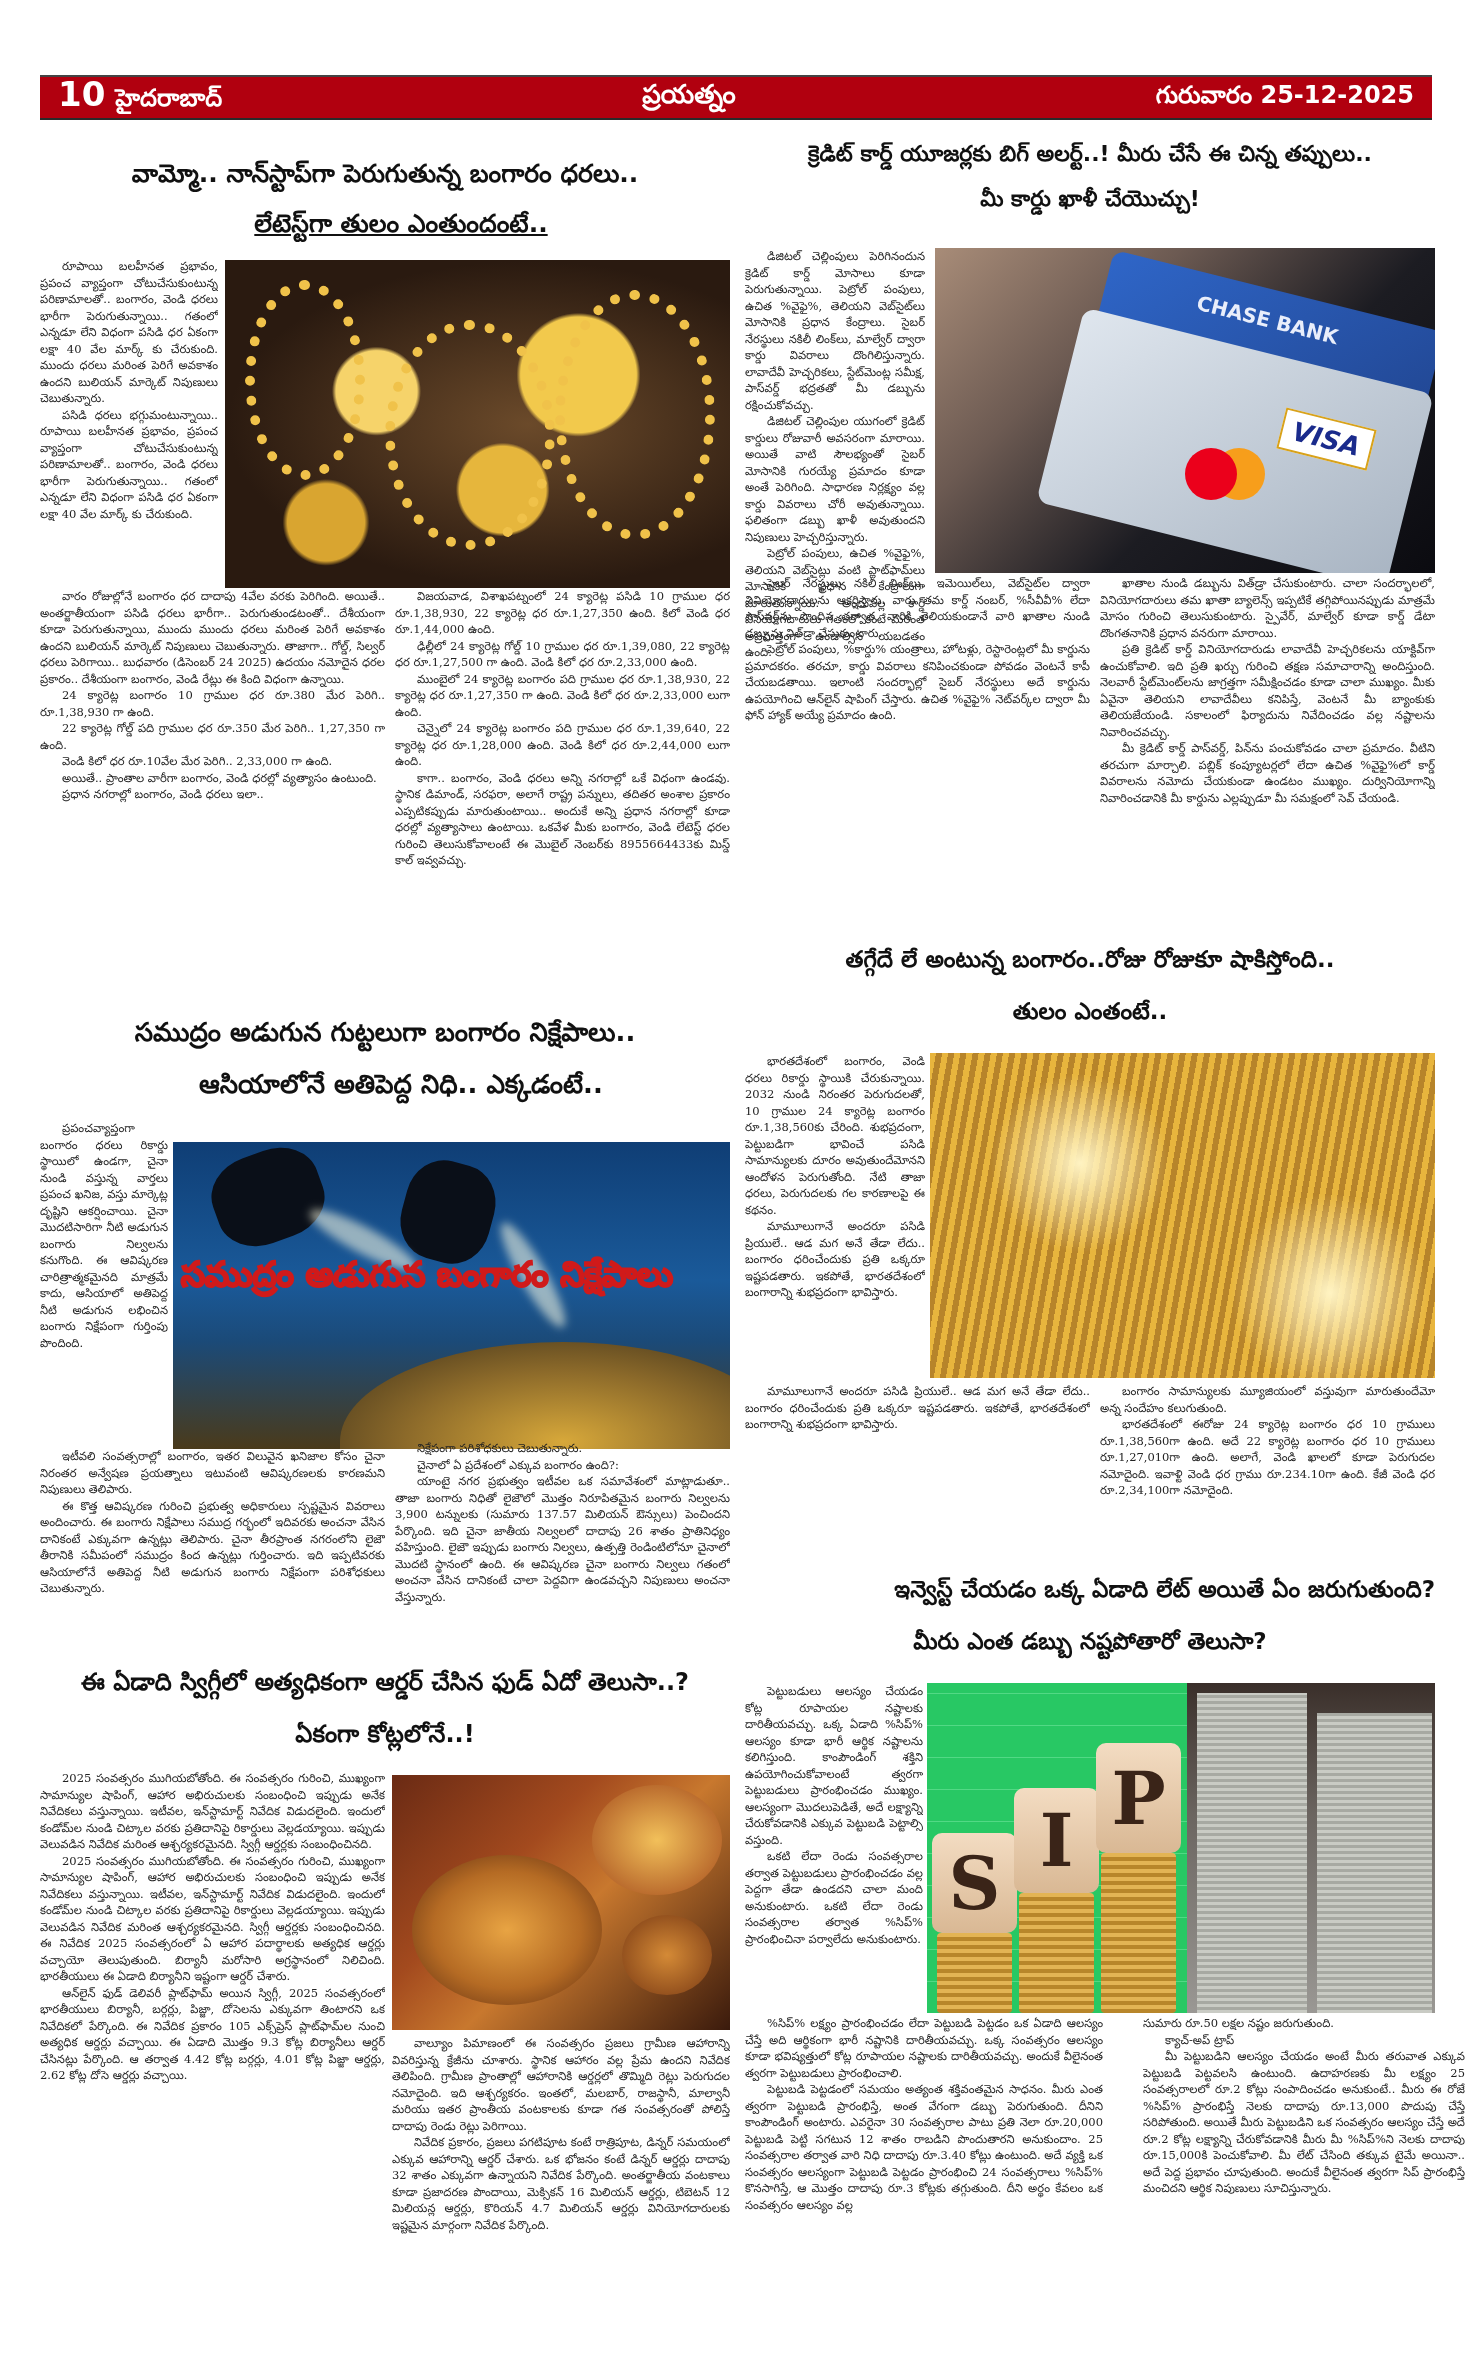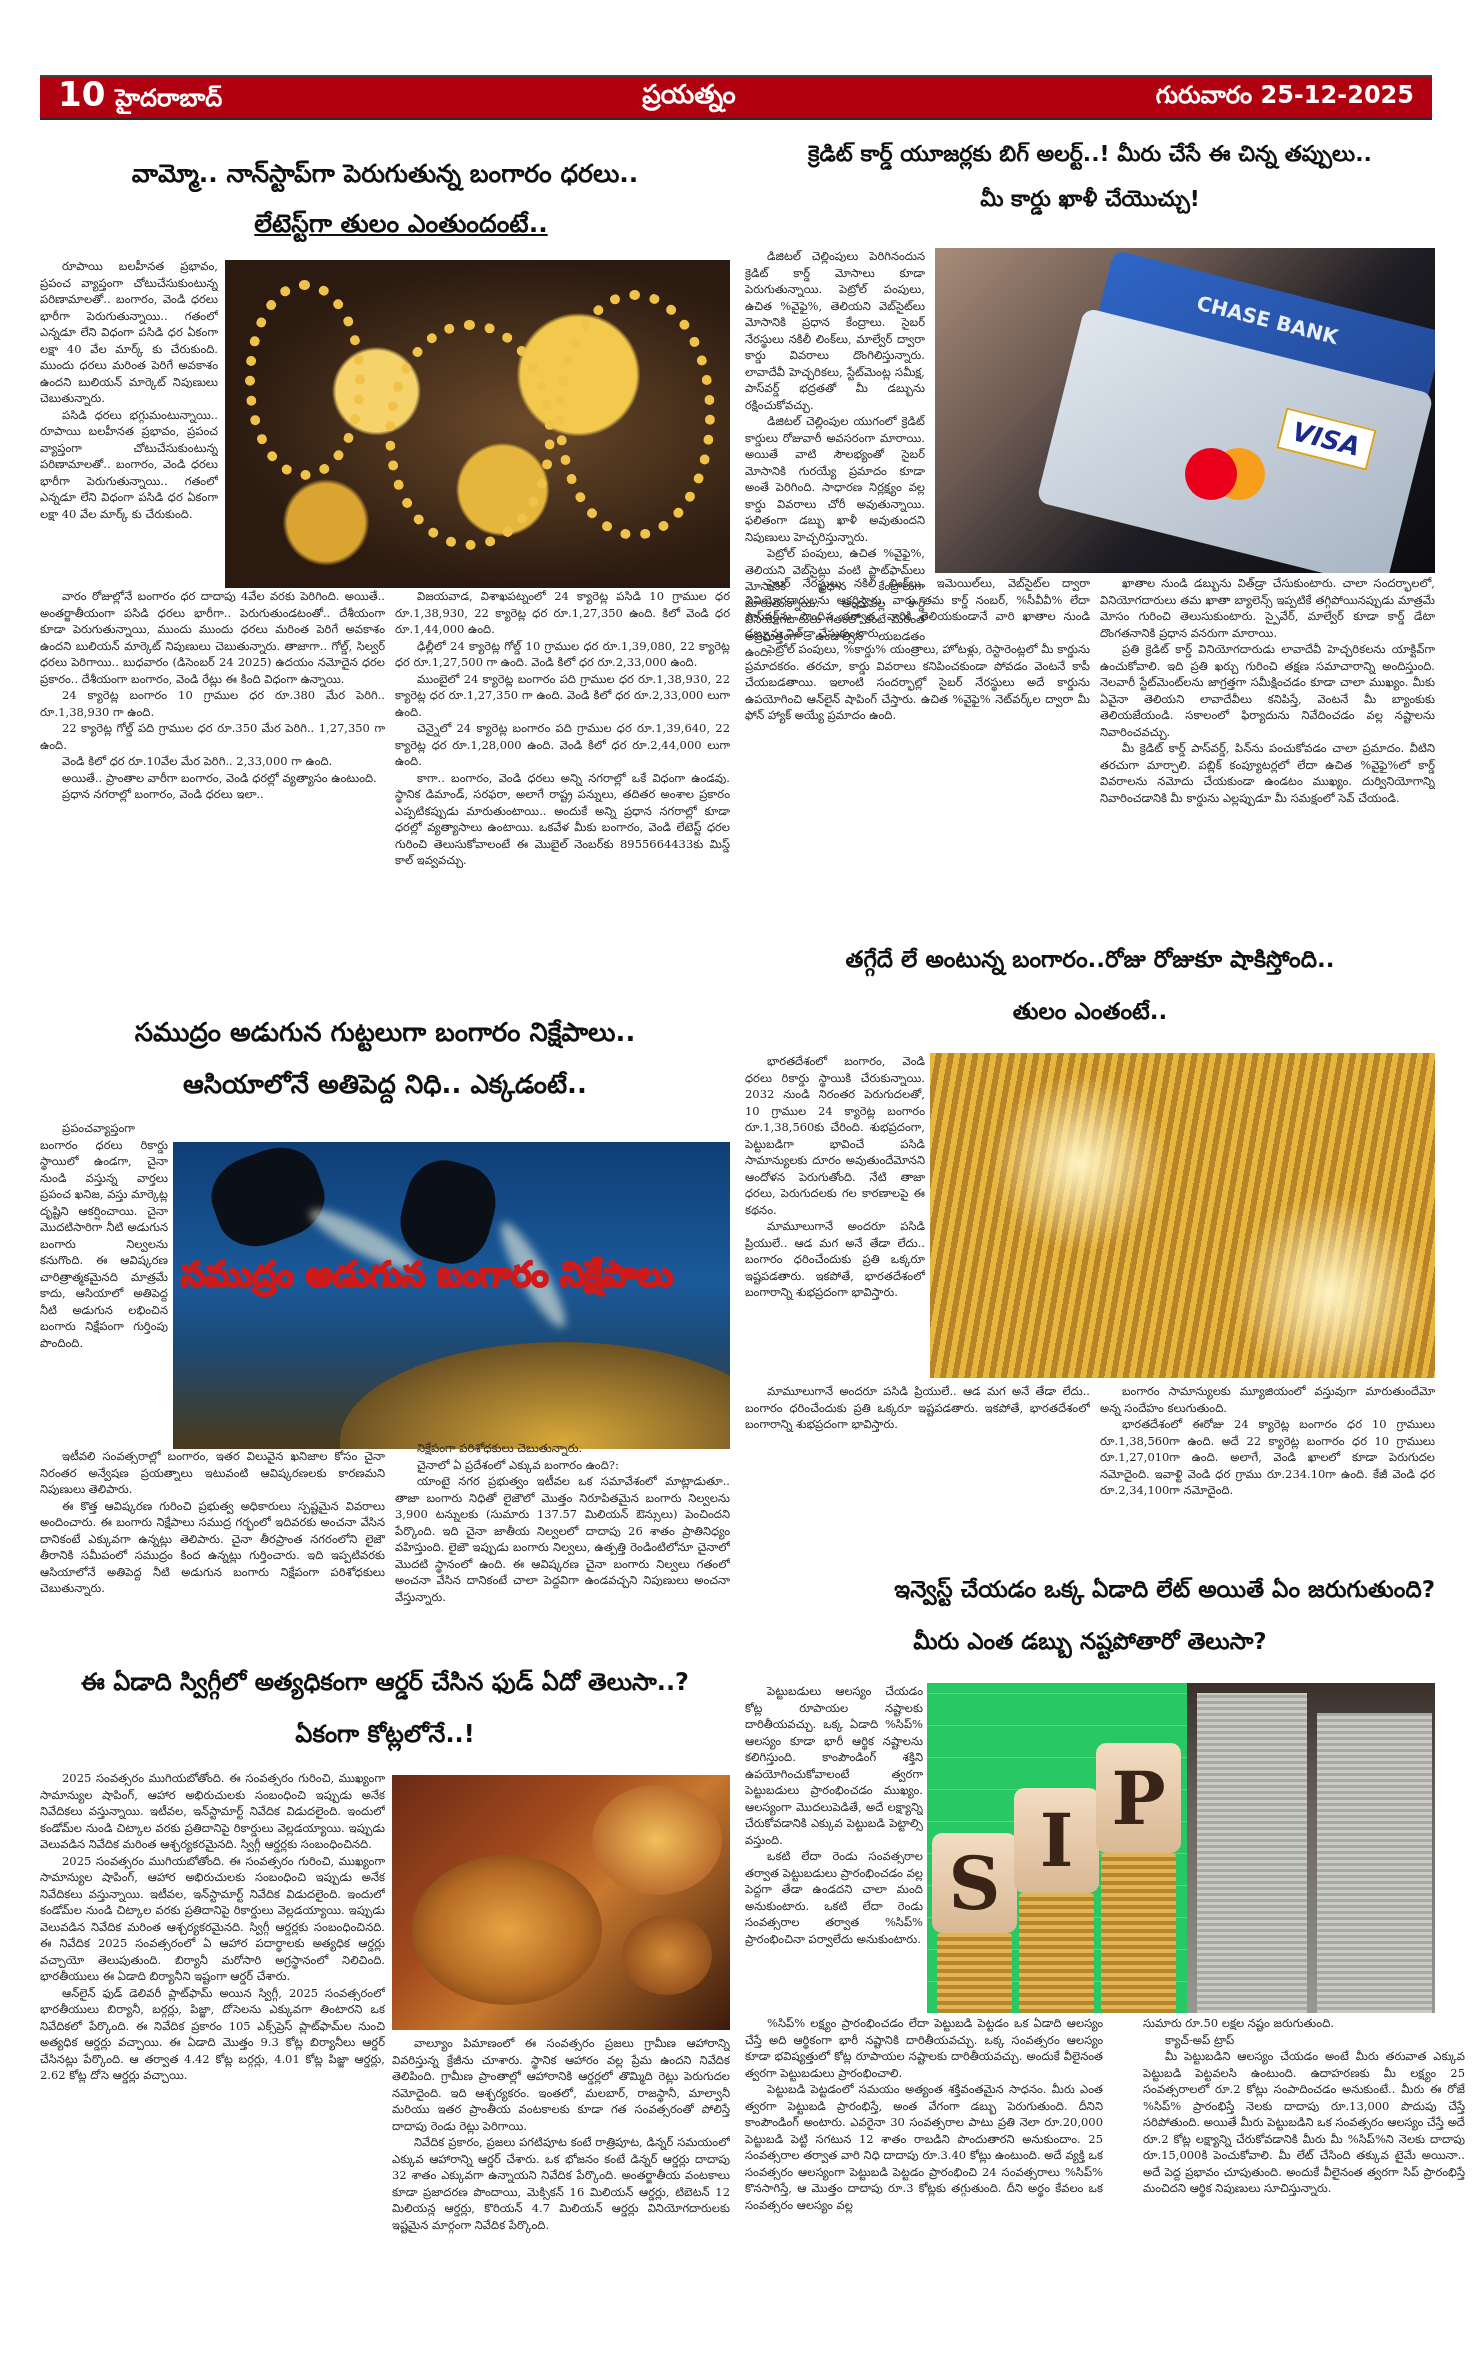--- a/index.html
+++ b/index.html
@@ -144,21 +144,21 @@
   </div>
   <div class="col body-text" style="left:355px; top:445px; width:335px; height:335px;">
     <p>ఖాతాల నుండి డబ్బును విత్‌డ్రా చేసుకుంటారు. చాలా సందర్భాలలో, వినియోగదారులు తమ ఖాతా బ్యాలెన్స్ ఇప్పటికే తగ్గిపోయినప్పుడు మాత్రమే మోసం గురించి తెలుసుకుంటారు. స్పైవేర్, మాల్వేర్ కూడా కార్డ్ డేటా దొంగతనానికి ప్రధాన వనరుగా మారాయి.</p>
     <p>ప్రతి క్రెడిట్ కార్డ్ వినియోగదారుడు లావాదేవీ హెచ్చరికలను యాక్టివ్‌గా ఉంచుకోవాలి. ఇది ప్రతి ఖర్చు గురించి తక్షణ సమాచారాన్ని అందిస్తుంది. నెలవారీ స్టేట్‌మెంట్‌లను జాగ్రత్తగా సమీక్షించడం కూడా చాలా ముఖ్యం. మీకు ఏవైనా తెలియని లావాదేవీలు కనిపిస్తే, వెంటనే మీ బ్యాంకుకు తెలియజేయండి. సకాలంలో ఫిర్యాదును నివేదించడం వల్ల నష్టాలను నివారించవచ్చు.</p>
     <p>మీ క్రెడిట్ కార్డ్ పాస్‌వర్డ్, పిన్‌ను పంచుకోవడం చాలా ప్రమాదం. వీటిని తరచుగా మార్చాలి. పబ్లిక్ కంప్యూటర్లలో లేదా ఉచిత %వైఫై%లో కార్డ్ వివరాలను నమోదు చేయకుండా ఉండటం ముఖ్యం. దుర్వినియోగాన్ని నివారించడానికి మీ కార్డును ఎల్లప్పుడూ మీ సమక్షంలో సెవ్ చేయండి.</p>
   </div>
 </section>
 
 <section class="article" style="left:40px; top:1000px; width:690px; height:640px;">
   <div class="headline" style="position:absolute; left:0; top:8px; width:690px; font-size:26px;">సముద్రం అడుగున గుట్టలుగా బంగారం నిక్షేపాలు..</div>
-  <div class="headline" style="position:absolute; left:0; top:60px; width:690px; font-size:26px;">ఆసియాలోనే అతిపెద్ద నిధి.. ఎక్కడంటే..</div>
+  <div class="headline" style="position:absolute; left:16px; top:60px; width:690px; font-size:26px;">ఆసియాలోనే అతిపెద్ద నిధి.. ఎక్కడంటే..</div>
 
   <div class="col body-text" style="left:0; top:120px; width:128px; height:340px;">
     <p>ప్రపంచవ్యాప్తంగా బంగారం ధరలు రికార్డు స్థాయిలో ఉండగా, చైనా నుండి వస్తున్న వార్తలు ప్రపంచ ఖనిజ, వస్తు మార్కెట్ల దృష్టిని ఆకర్షించాయి. చైనా మొదటిసారిగా నీటి అడుగున బంగారు నిల్వలను కనుగొంది. ఈ ఆవిష్కరణ చారిత్రాత్మకమైనది మాత్రమే కాదు, ఆసియాలో అతిపెద్ద నీటి అడుగున లభించిన బంగారు నిక్షేపంగా గుర్తింపు పొందింది.</p>
   </div>
 
   <div class="img img-sea" style="left:133px; top:122px; width:557px; height:307px;margin-top:20px;">
     <div class="pile"></div>
     <div class="diver" style="left:40px; top:10px; width:110px; height:90px; transform:rotate(-20deg);"></div>
     <div class="diver" style="left:230px; top:20px; width:90px; height:100px; transform:rotate(15deg);"></div>
     <div class="beam" style="left:130px; top:85px; transform:rotate(28deg);"></div>

